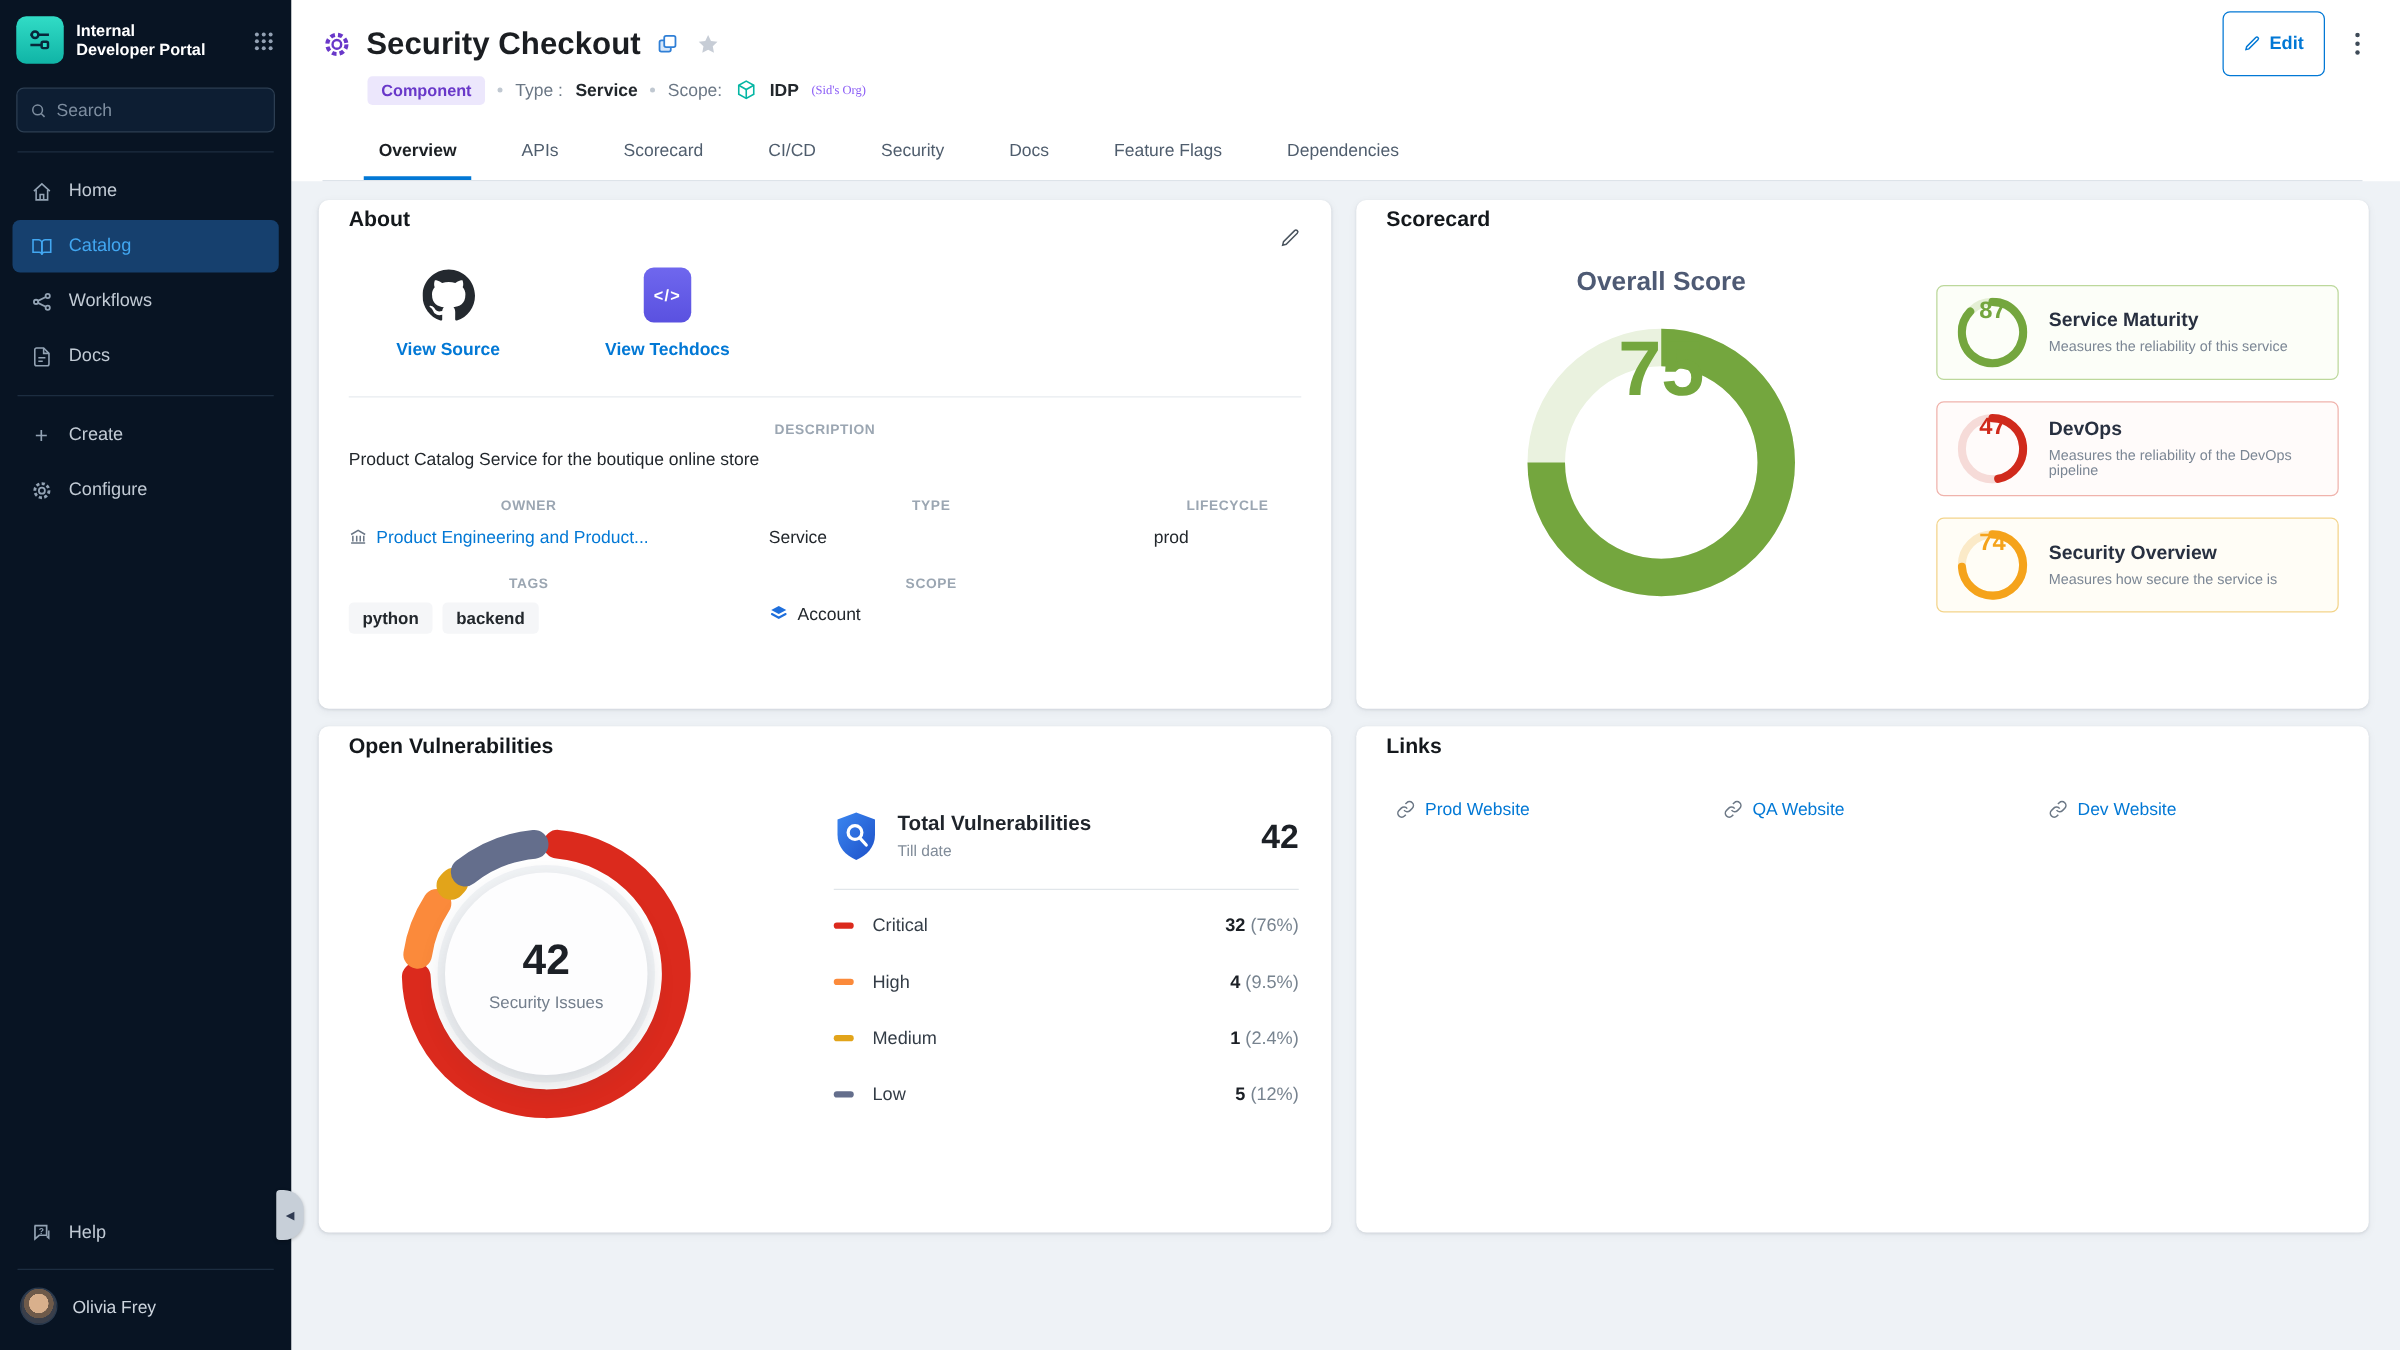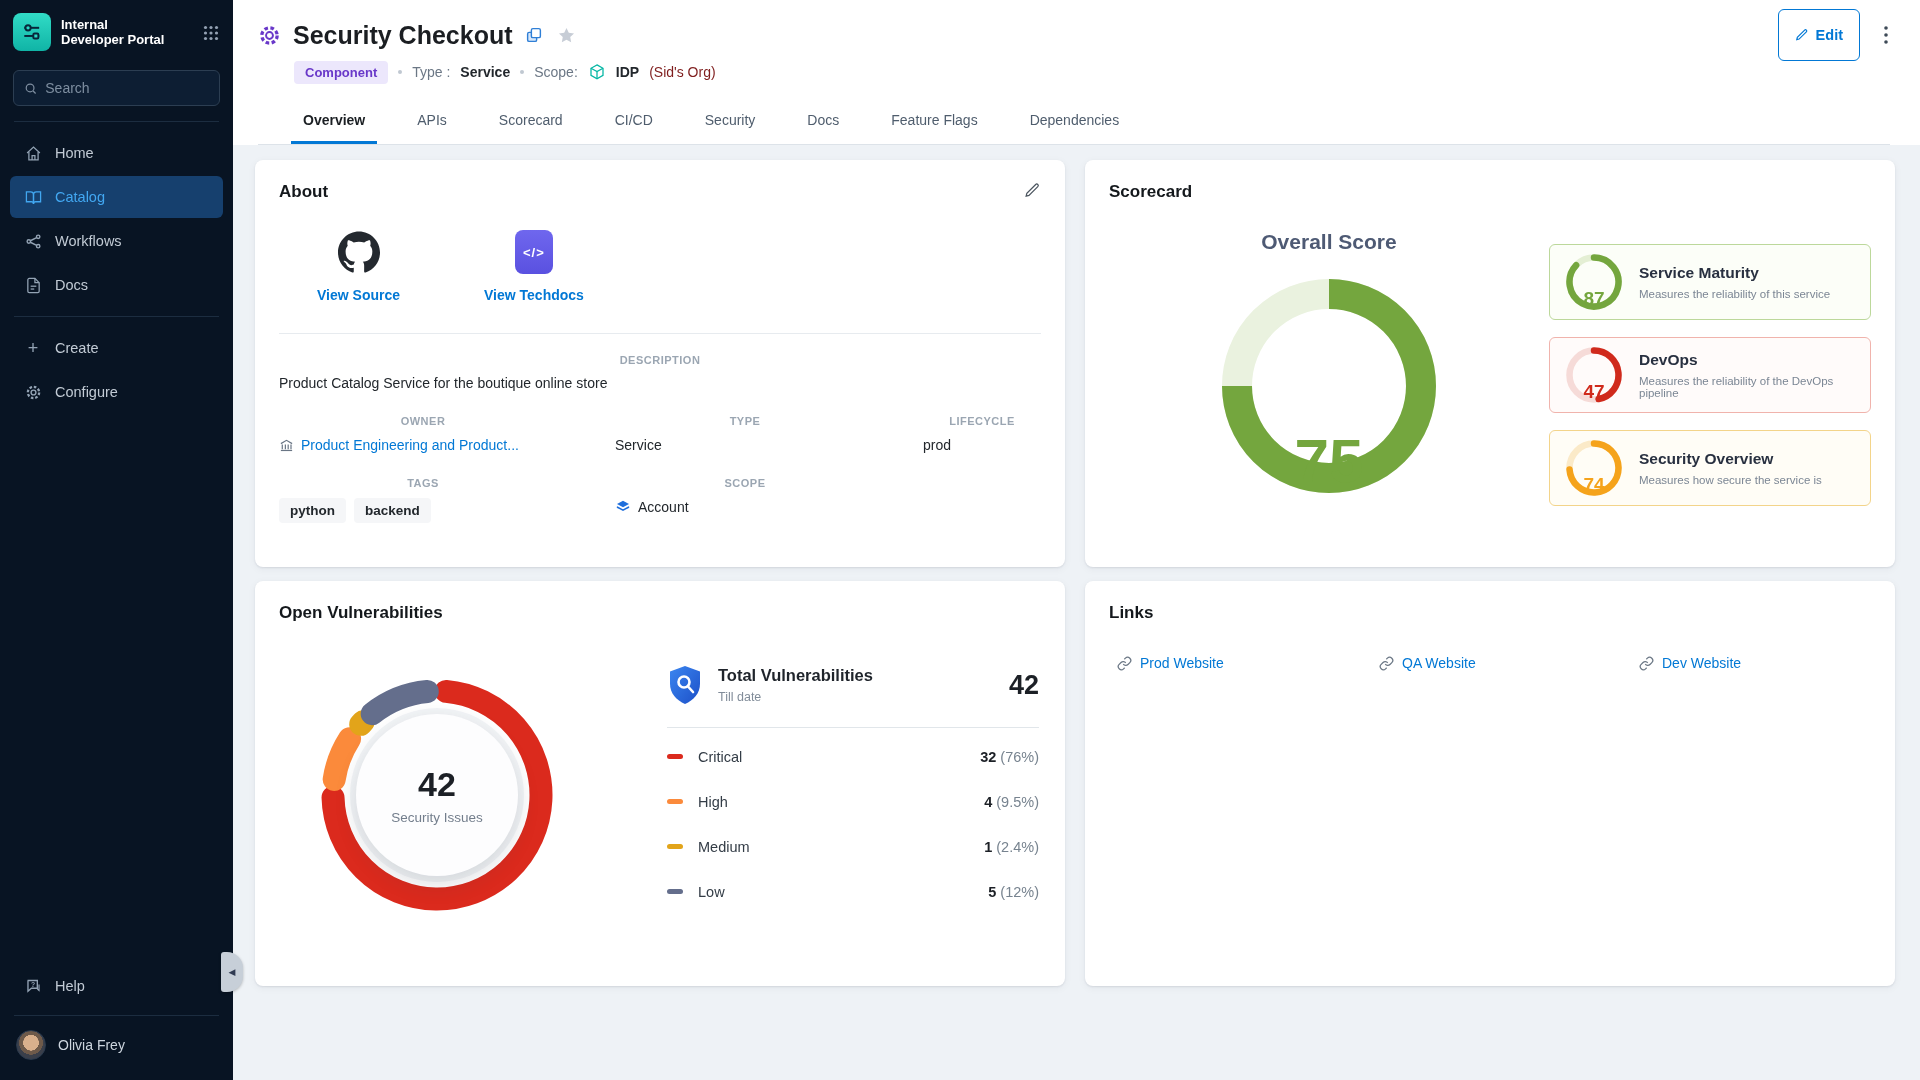--- a/index.html
+++ b/index.html
@@ -35,27 +35,27 @@
   .title-row { display:flex; align-items:center; gap:10px; height:38px; }
   .page-title { font-size:25px; font-weight:700; color:#1b1e22; margin-left:2px; }
   .icon-btn { background:none; border:none; cursor:pointer; display:flex; align-items:center; padding:2px; }
   .title-actions { margin-left:auto; display:flex; align-items:center; gap:22px; }
   .edit-btn { display:flex; align-items:center; gap:7px; border:1px solid var(--accent); color:var(--accent); background:#fff; border-radius:6px; height:52px; padding:0 16px; font-size:14.5px; font-weight:600; cursor:pointer; font-family:inherit; }
   .crumb-row { display:flex; align-items:center; gap:10px; margin:5px 0 0 36px; height:26px; }
   .entity-badge { background:#ece7fc; color:var(--purple); font-size:13px; font-weight:600; border-radius:4px; padding:4px 11px; }
   .crumb-dot { width:4px; height:4px; border-radius:50%; background:#c0c8d1; }
   .crumb-label { font-size:14px; color:#6b7785; }
   .crumb-value { font-size:14px; color:#22272c; font-weight:600; }
-  .crumb-org { font-size:14px; color:#7f1d1d; }
+  .crumb-org { font-size:10px; color:#8b5cf6;font-family:Liberation Serif, serif; }
   .tab-bar { display:flex; margin-top:15px; padding-left:33px; border-bottom:1px solid #dde3e9; }
   .tab { padding:12px 12px 13px; margin-right:28px; font-size:14px; color:#4f5d6d; cursor:pointer; border-bottom:3px solid transparent; }
   .tab.active { color:#1b1f23; font-weight:700; border-bottom-color:var(--accent); }
 
   .content { padding:15px 25px 0 22px; display:grid; grid-template-columns:810px 810px; grid-template-rows:407px 405px; gap:14px 20px; }
-  .card { background:#fff; border-radius:8px; box-shadow:0 1px 2px rgba(30,40,60,.1), 0 2px 8px rgba(30,40,60,.05); padding:22px 24px; position:relative; }
+  .card { background:#fff; border-radius:8px; box-shadow:0 1px 2px rgba(30,40,60,.1), 0 2px 8px rgba(30,40,60,.05); padding:6px 24px; position:relative; }
   .card-h { font-size:17px; font-weight:700; color:#14181c; }
 
   
   .about-edit { position:absolute; right:22px; top:20px; }
   .about-links { display:flex; gap:84px; margin:28px 0 0 38px; }
   .about-link { display:flex; flex-direction:column; align-items:center; cursor:pointer; }
   .about-link .lbl { color:var(--accent); font-size:14px; font-weight:600; margin-top:13px; }
   .icon-slot { height:44px; display:flex; align-items:center; justify-content:center; }
   .techdocs-ic { width:38px; height:44px; border-radius:8px; background:linear-gradient(180deg,#6f67ee,#5a51e0); color:#fff; font-size:13px; font-weight:700; display:flex; align-items:center; justify-content:center; letter-spacing:1px; }
   .about-div { border-top:1px solid #e7ebef; margin-top:30px; }
@@ -66,21 +66,21 @@
   .fval { font-size:14px; color:#22272c; margin-top:10px; display:flex; align-items:center; gap:7px; }
   .owner-link { color:var(--accent); cursor:pointer; }
   .chips { display:flex; gap:8px; margin-top:9px; }
   .chip { background:#f5f6f8; border-radius:4px; padding:5px 11px; font-size:13.5px; font-weight:600; color:#22272c; }
 
   
   .sc-body { display:flex; margin-top:6px; }
   .sc-left { width:440px; display:flex; flex-direction:column; align-items:center; }
   .overall-label { font-size:21px; font-weight:600; color:#4e5a74; margin-top:22px; }
   .donut-wrap { position:relative; margin-top:22px; }
-  .donut-center { position:absolute; inset:0; display:flex; flex-direction:column; align-items:center; justify-content:flex-end; }
+  .donut-center { position:absolute; inset:0; display:flex; flex-direction:column; align-items:center; justify-content:flex-start; }
   .overall-num { font-size:62px; font-weight:700; }
   .sc-right { flex:1; display:flex; flex-direction:column; gap:17px; margin-top:36px; }
   .score-card { border:1px solid; border-radius:6px; display:flex; align-items:center; gap:17px; padding:10px 16px; height:76px; cursor:pointer; }
   .mini-num { font-size:19px; font-weight:700; }
   .score-card .t { font-size:15.5px; font-weight:600; color:#283040; }
   .score-card .d { font-size:11.5px; color:#7b8694; margin-top:6px; }
 
   
   .vuln-body { display:flex; }
   .vuln-left { width:316px; display:flex; justify-content:center; }

